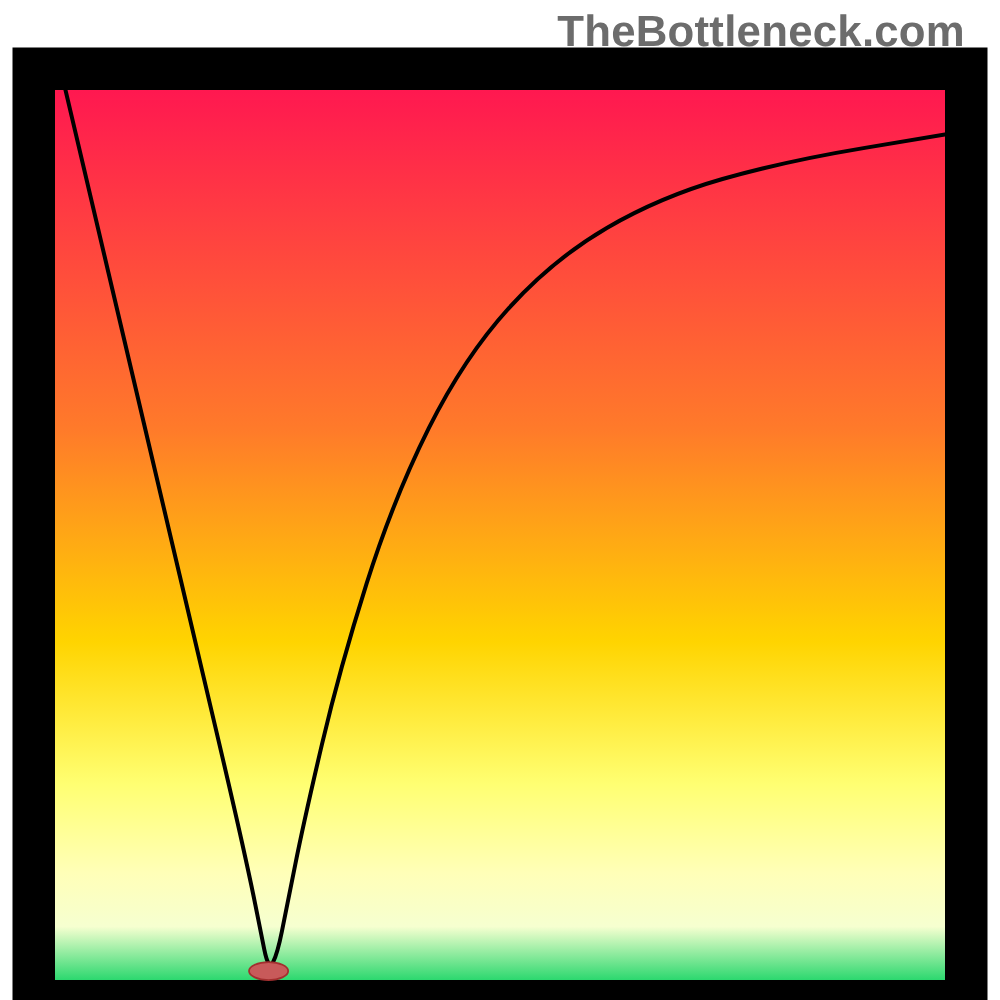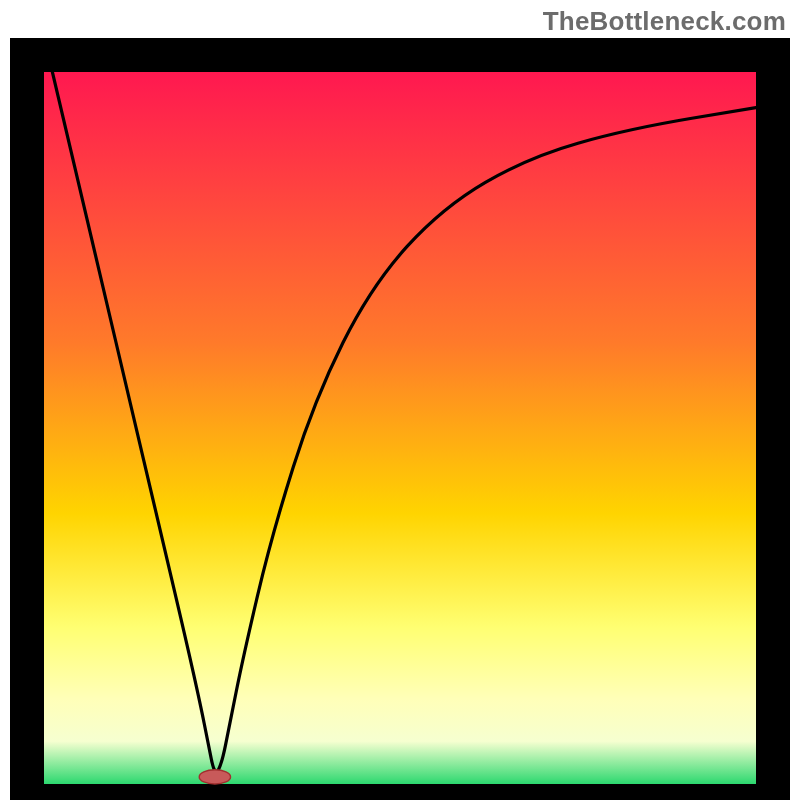--- a/index.html
+++ b/index.html
@@ -12,22 +12,22 @@
     overflow: hidden;
   }
   .wrap {
     position: relative;
     width: 800px;
     height: 800px;
   }
   .watermark {
     position: absolute;
     top: 6px;
-    right: 14px;
-    font-size: 26px;
+    right: 28px;
+    font-size: 35px;
     font-weight: 600;
     color: #6c6c6c;
     letter-spacing: 0.2px;
     user-select: none;
   }
   svg.chart {
     position: absolute;
     left: 0;
     top: 0;
   }

